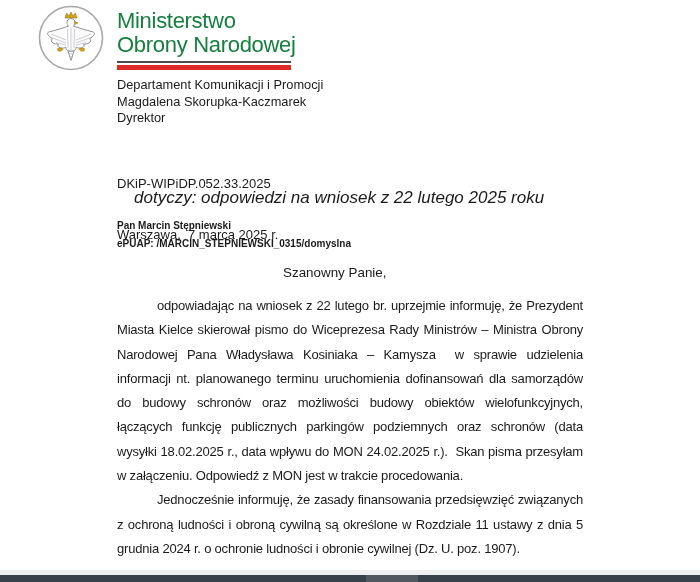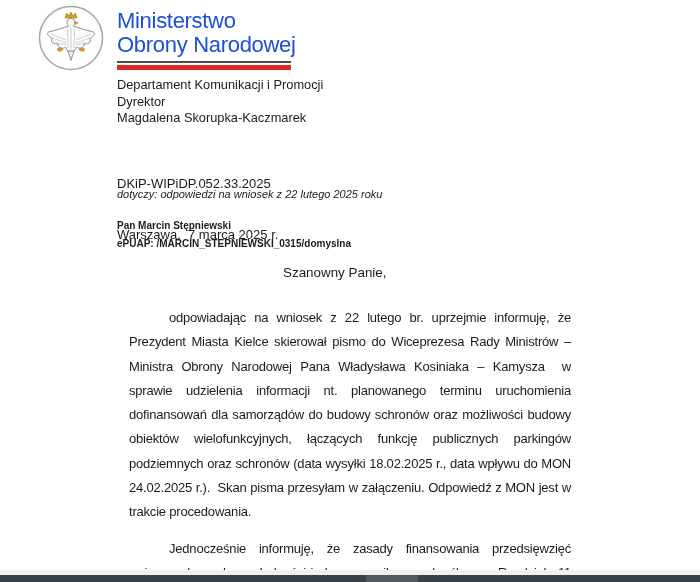--- a/index.html
+++ b/index.html
@@ -27,21 +27,21 @@
     width: 68px;
     height: 68px;
   }
   .logotype {
     position: absolute;
     left: 117px;
     top: 9px;
     font-size: 22px;
     line-height: 24px;
     letter-spacing: -0.3px;
-    color: #1d4ed8;
+    color: #15803d;
     white-space: nowrap;
   }
   .rule-gray {
     position: absolute;
     left: 117px;
     top: 61px;
     width: 174px;
     height: 2px;
     background: #4d4d4d;
   }
@@ -62,23 +62,23 @@
   .refblock {
     position: absolute;
     left: 117px;
     top: 141px;
     font-size: 13px;
     line-height: 17px;
     white-space: pre-wrap;
   }
   .subject {
     position: absolute;
-    left: 117px;
+    left: 134px;
     top: 188px;
-    font-size: 11px;
+    font-size: 17px;
     font-style: italic;
   }
   .addressee {
     position: absolute;
     left: 117px;
     top: 217px;
     font-size: 10px;
     line-height: 17.5px;
     font-weight: bold;
   }
@@ -93,21 +93,21 @@
     position: absolute;
     left: 117px;
     top: 294px;
     width: 466px;
     font-size: 13px;
     letter-spacing: -0.2px;
     line-height: 24.3px;
     text-align: justify;
   }
   .bodytext p {
-    margin: 12px;
+    margin: 0;
     text-indent: 40px;
     white-space: pre-wrap;
   }
   .bottom-strip {
     position: absolute;
     left: 0;
     top: 570px;
     width: 700px;
     height: 5px;
   }
@@ -173,22 +173,22 @@
   <div class="logotype">
     <div>Ministerstwo</div>
     <div>Obrony Narodowej</div>
   </div>
 
   <div class="rule-gray" style="background: rgb(77, 77, 77);"></div>
   <div class="rule-red" style="background: rgb(220, 43, 39);"></div>
 
   <div class="dept">
     <div>Departament Komunikacji i Promocji</div>
+    <div>Magdalena Skorupka-Kaczmarek</div>
     <div>Dyrektor</div>
-    <div>Magdalena Skorupka-Kaczmarek</div>
   </div>
 
   <div class="refblock">
     <div>DKiP-WIPiDP.052.33.2025</div>
     <div>Warszawa,  7 marca 2025 r.</div>
   </div>
 
   <div class="subject">dotyczy: odpowiedzi na wniosek z 22 lutego 2025 roku</div>
 
   <div class="addressee">

